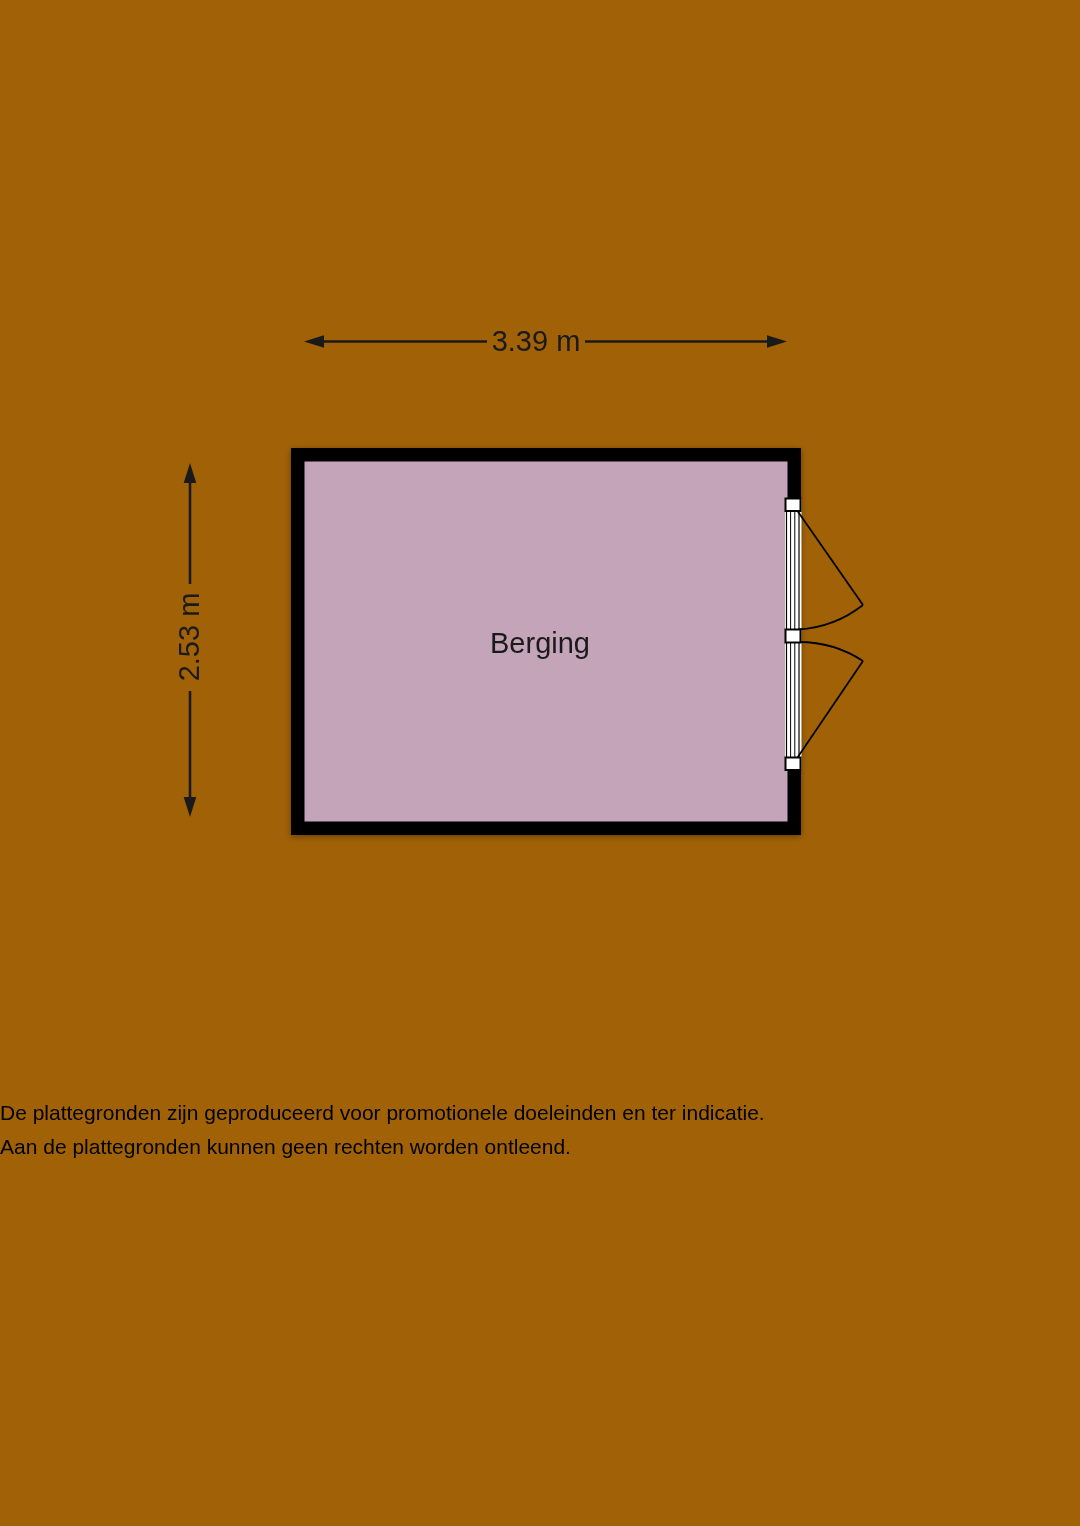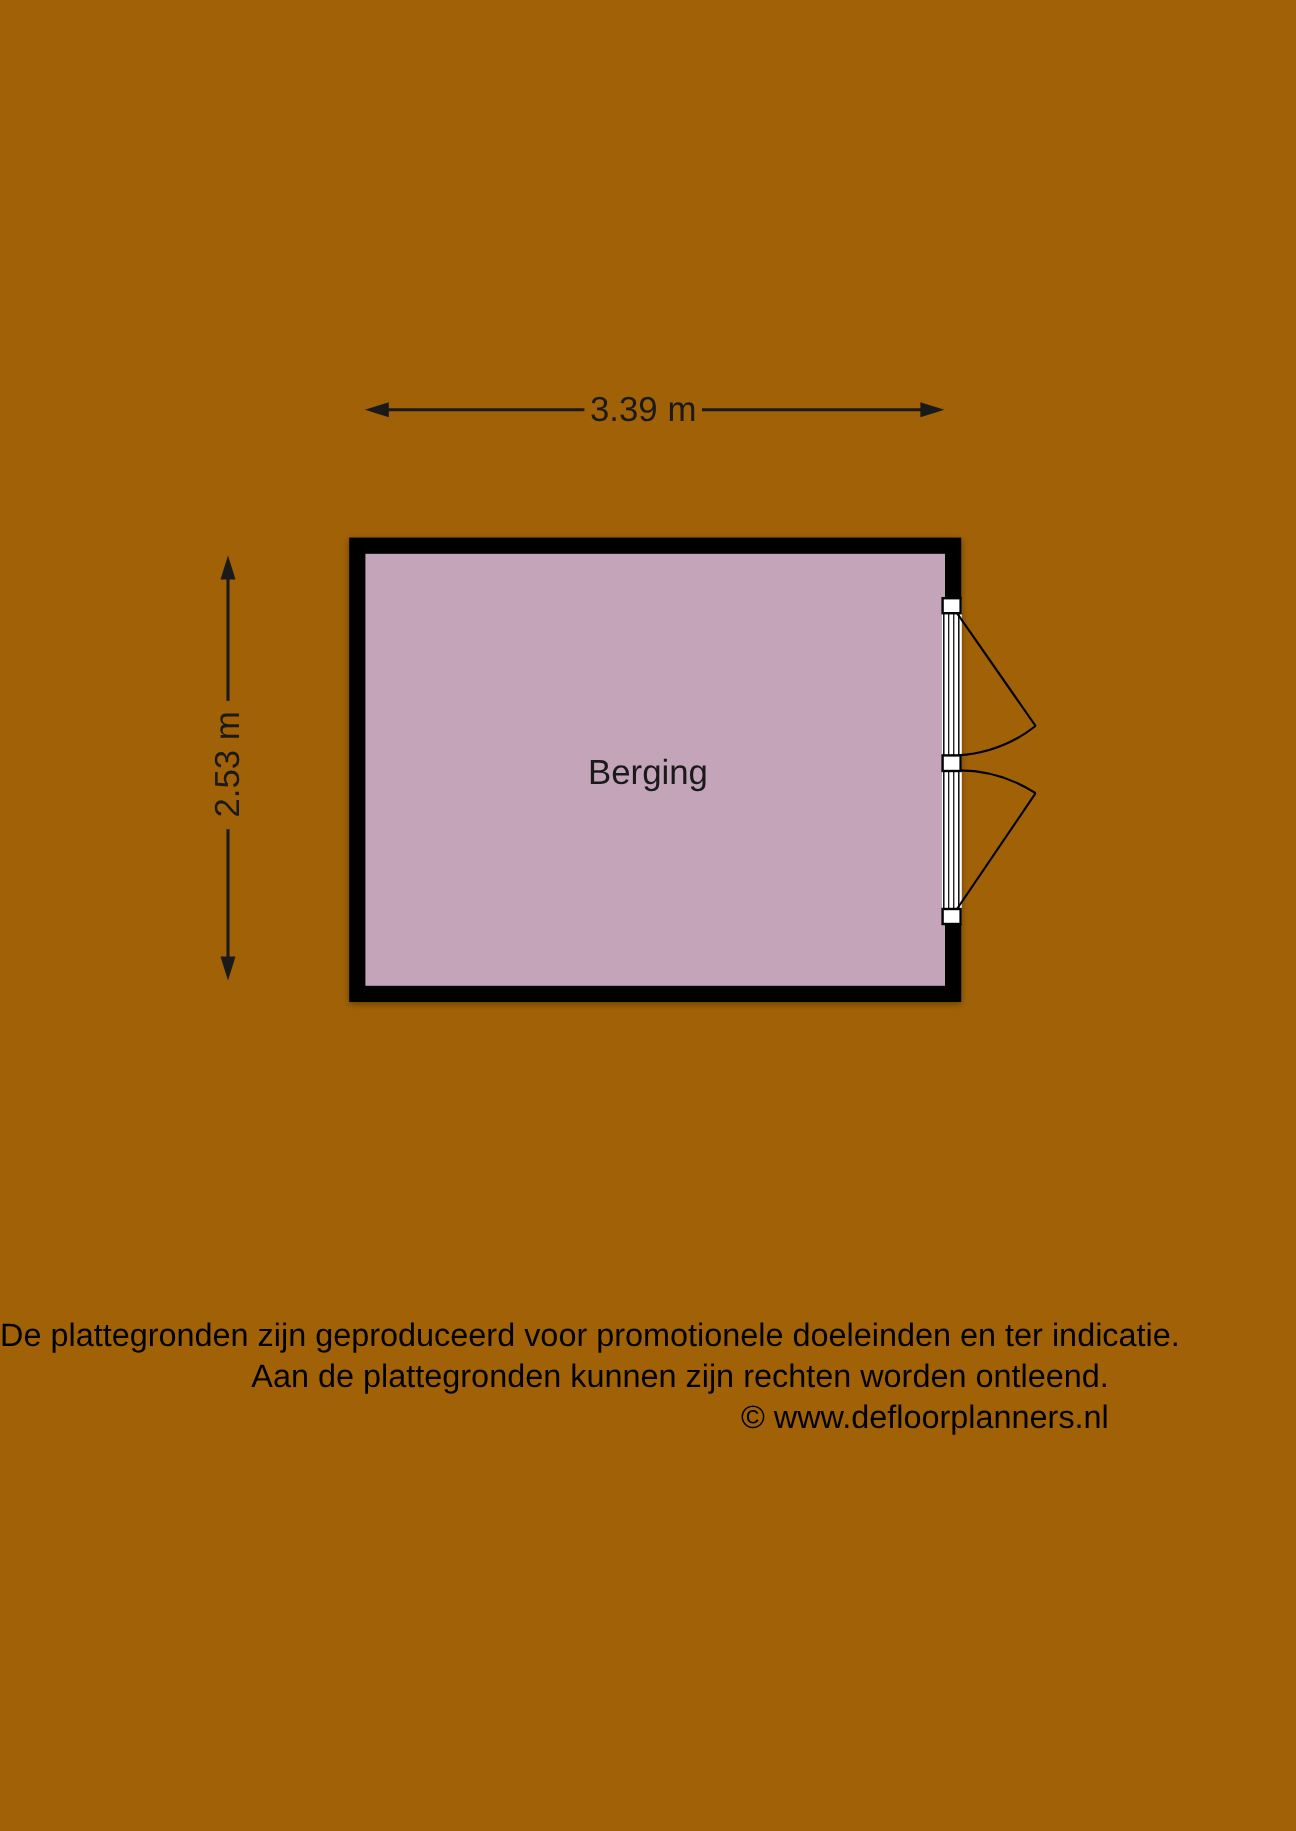--- a/index.html
+++ b/index.html
@@ -18,22 +18,22 @@
   .plan-svg {
     position: absolute;
     left: 0;
     top: 0;
   }
   .footer {
     position: absolute;
     left: 0;
     top: 1096px;
     width: 924px;
-    text-align: right;
-    font-size: 27px;
+    text-align: left;
+    font-size: 21px;
     line-height: 34px;
     color: #000000;
     letter-spacing: 0px;
   }
   .footer div {
     white-space: nowrap;
   }
 </style>
 </head>
 <body>
@@ -90,17 +90,16 @@
         <rect x="785.5" y="629.5" width="15" height="13" fill="#ffffff" stroke-width="2"></rect>
         <rect x="785.5" y="757.5" width="15" height="12.5" fill="#ffffff" stroke-width="2"></rect>
       </g>
 
       <text x="540" y="653" text-anchor="middle" fill="#1a1a1a" font-size="29" font-family="Liberation Sans, sans-serif">Berging</text>
     </g>
   </svg>
 
   <div class="footer">
     <div>De plattegronden zijn geproduceerd voor promotionele doeleinden en ter indicatie.</div>
-    <div>Aan de plattegronden kunnen zijn rechten worden ontleend.</div>
-    <div>© www.defloorplanners.nl</div>
+    <div>Aan de plattegronden kunnen geen rechten worden ontleend.</div>
   </div>
 
 </div>
 
 </body></html>

